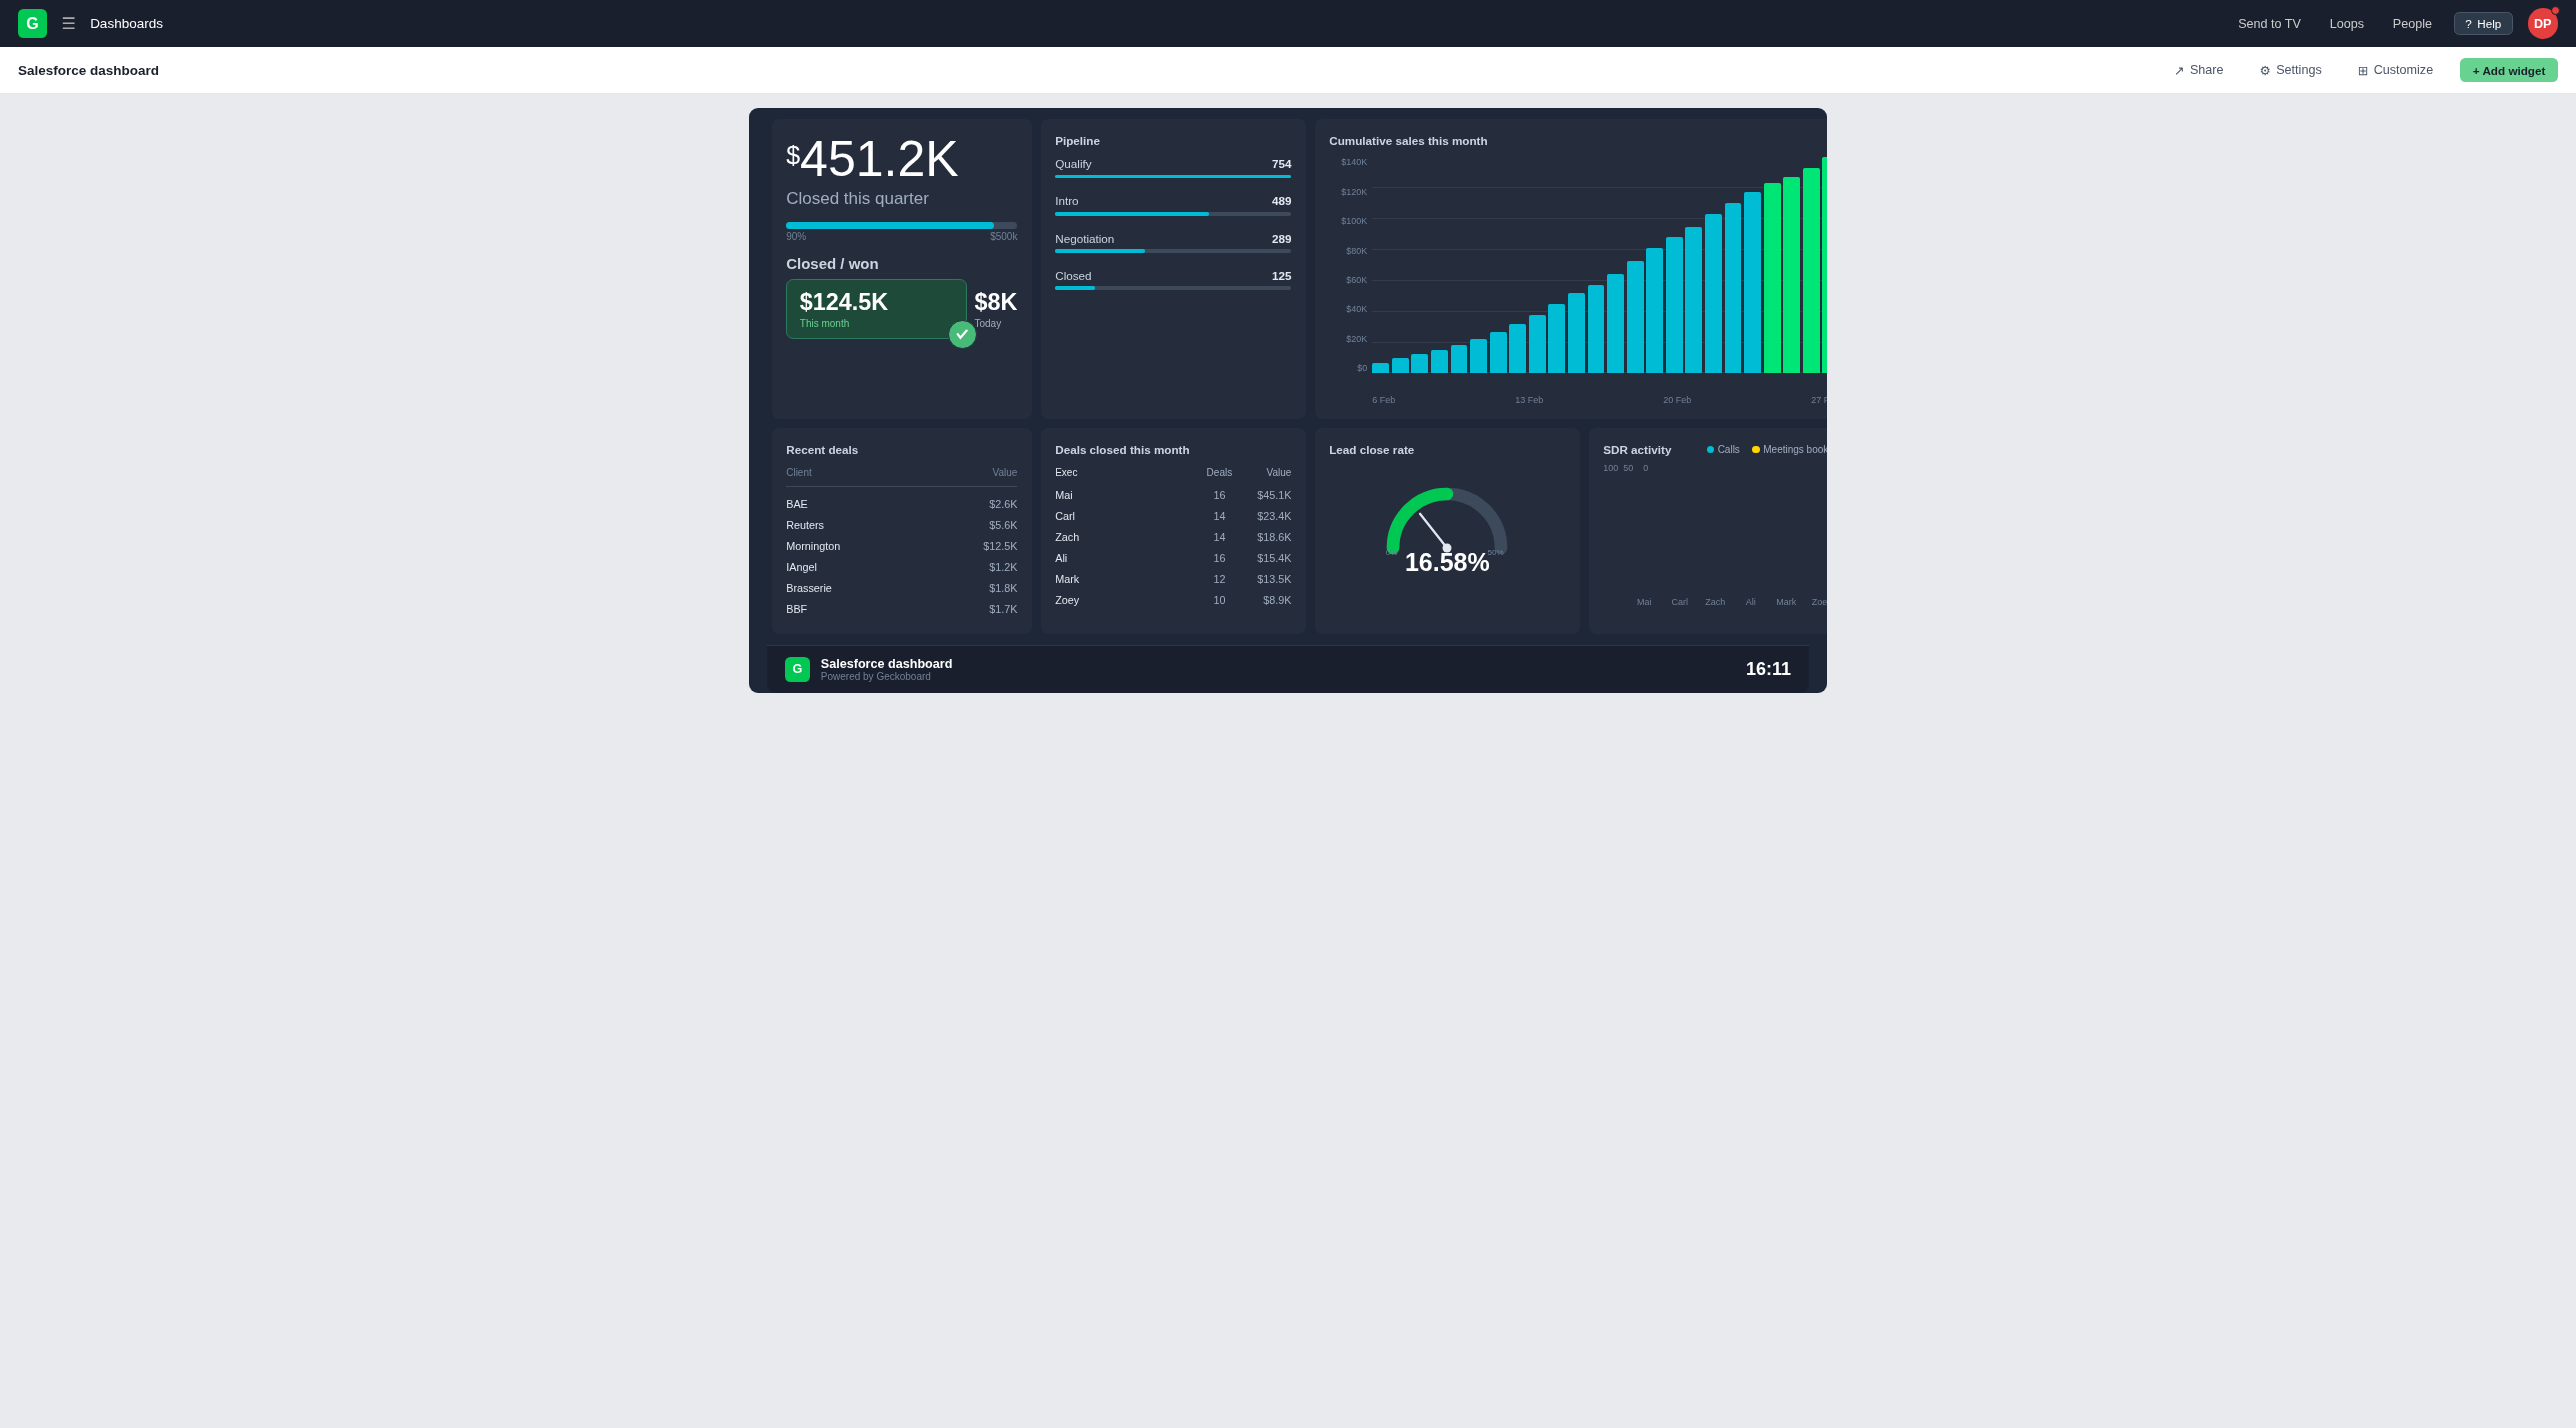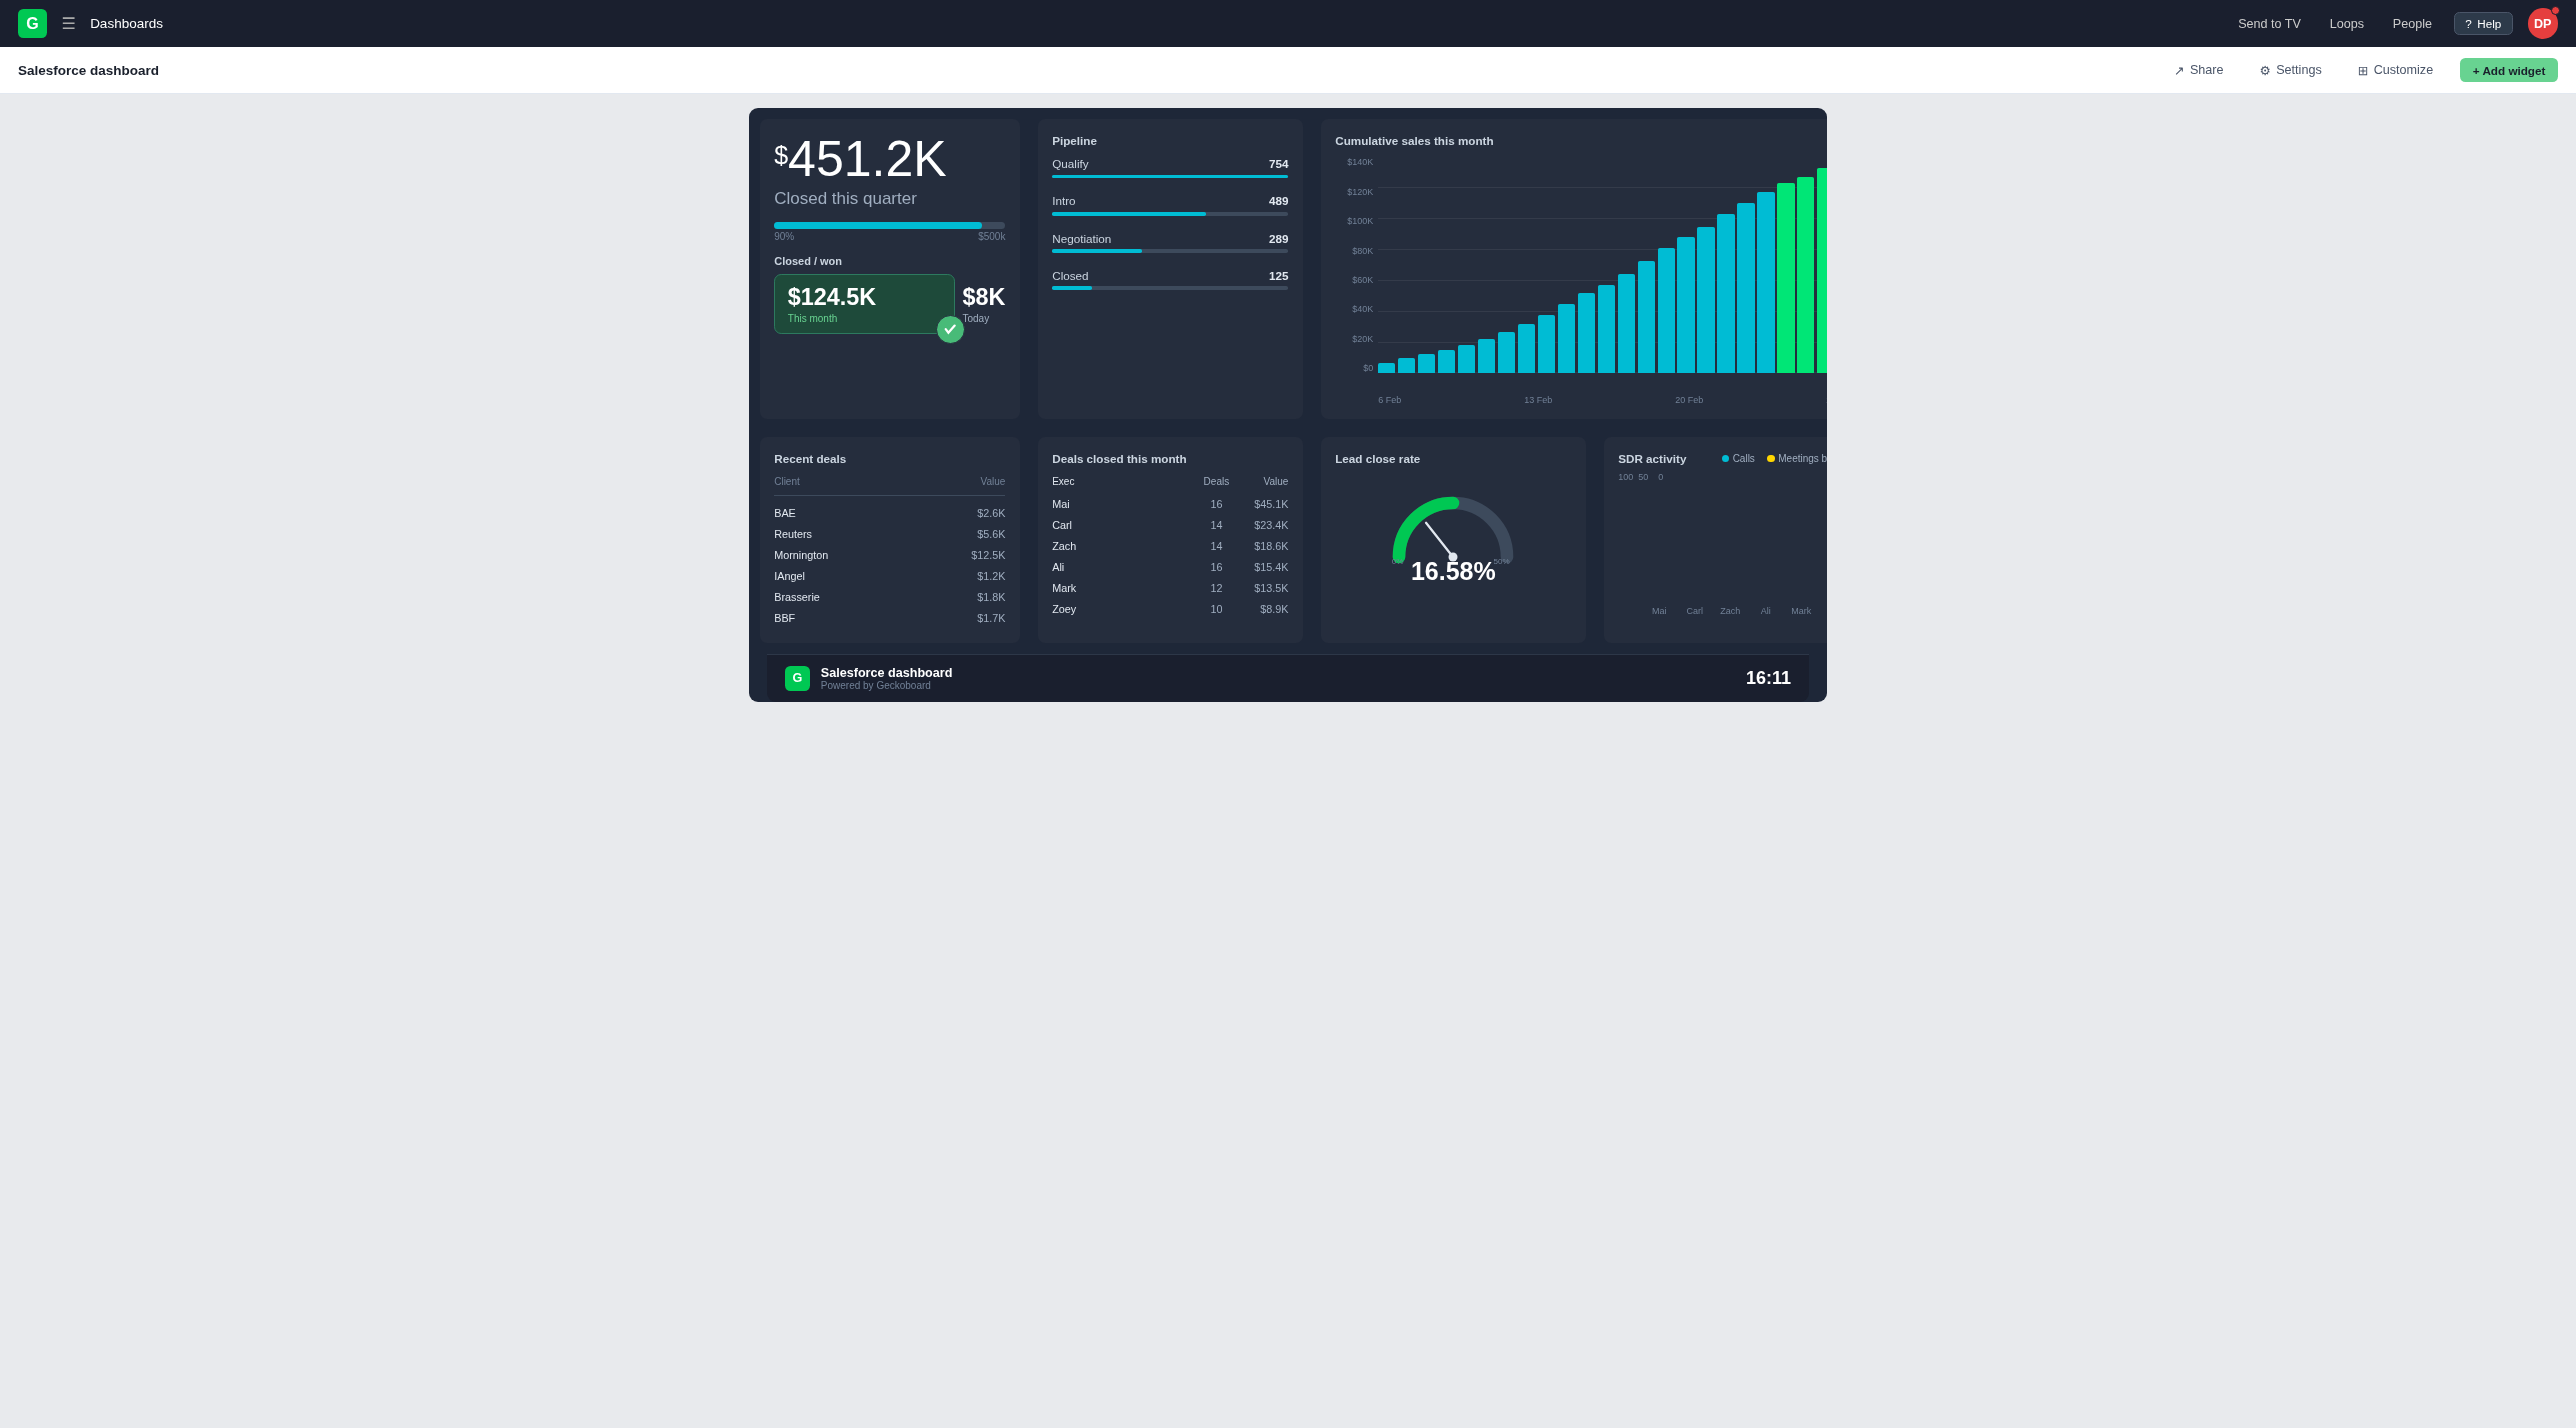--- a/index.html
+++ b/index.html
@@ -65,21 +65,21 @@
     .big-number { font-size: 50px; font-weight: 300; color: white; line-height: 1; }
     .big-number sup { font-size: 25px; vertical-align: top; margin-top: 9px; display: inline-block; }
     .big-label { font-size: 17px; color: #a0aec0; margin-top: 5.4px; margin-bottom: 12.6px; }
     .progress-bar-container { position: relative; margin-bottom: 5.4px; }
     .progress-bar-bg { background: #3d4a5c; height: 7.2px; border-radius: 3.6px; }
     .progress-bar-fill { background: #00bcd4; height: 7.2px; border-radius: 3.6px; }
     .progress-labels { display: flex; justify-content: space-between; font-size: 10px; color: #718096; margin-top: 2.7px; }
 
     
     .closed-won-section { margin-top: 12.6px; }
-    .closed-won-title { font-size: 11px; font-weight: 600; color: #cbd5e0; margin-bottom: 7.2px; }
+    .closed-won-title { font-size: 15px; font-weight: 600; color: #cbd5e0; margin-bottom: 7.2px; }
     .closed-won-cards { display: flex; gap: 7.2px; align-items: center; }
     .closed-won-card { background: #1e4a3a; border: 1.8px solid #2d7a5f; border-radius: 7.2px; padding: 9px 12.6px; position: relative; flex: 1; }
     .closed-won-card-amount { font-size: 23.4px; font-weight: 700; color: white; }
     .closed-won-card-label { font-size: 10px; color: #68d391; margin-top: 1.8px; }
     .check-circle { width: 29px; height: 29px; background: #48bb78; border-radius: 50%; display: flex; align-items: center; justify-content: center; position: absolute; bottom: -10.8px; right: -10.8px; border: 1.8px solid #252d3d; }
     .today-card { background: transparent; padding: 9px 0; }
     .today-amount { font-size: 23.4px; font-weight: 700; color: white; }
     .today-label { font-size: 10px; color: #a0aec0; margin-top: 1.8px; }
 
     
@@ -153,21 +153,21 @@
       margin: 0 18px;
       border-radius: 0 0 9px 9px;
     }
     .footer-logo { width: 25px; height: 25px; background: #00c853; border-radius: 5.4px; display: flex; align-items: center; justify-content: center; }
     .footer-title { font-size: 12.6px; font-weight: 600; color: white; }
     .footer-powered { font-size: 10px; color: #718096; }
     .footer-time { margin-left: auto; font-size: 18px; font-weight: 600; color: white; }
 
     
     .dash-wrapper { display: flex; flex-direction: column; background: #1e2738; border-radius: 9px; width: 1078px; overflow: hidden; }
-    .dash-inner { padding: 10.8px; display: grid; grid-template-columns: 260px 265px 265px 265px; gap: 18px; }
+    .dash-inner { padding: 10.8px; display: grid; grid-template-columns: 260px 265px 265px 265px; gap: 9px; margin-left: 12px; }
   </style>
 </head>
 <body>
 
 <nav class="top-nav">
   <div class="logo">
     <span class="logo-inner">G</span>
   </div>
   <span class="nav-hamburger">☰</span>
   <span class="nav-title">Dashboards</span>

